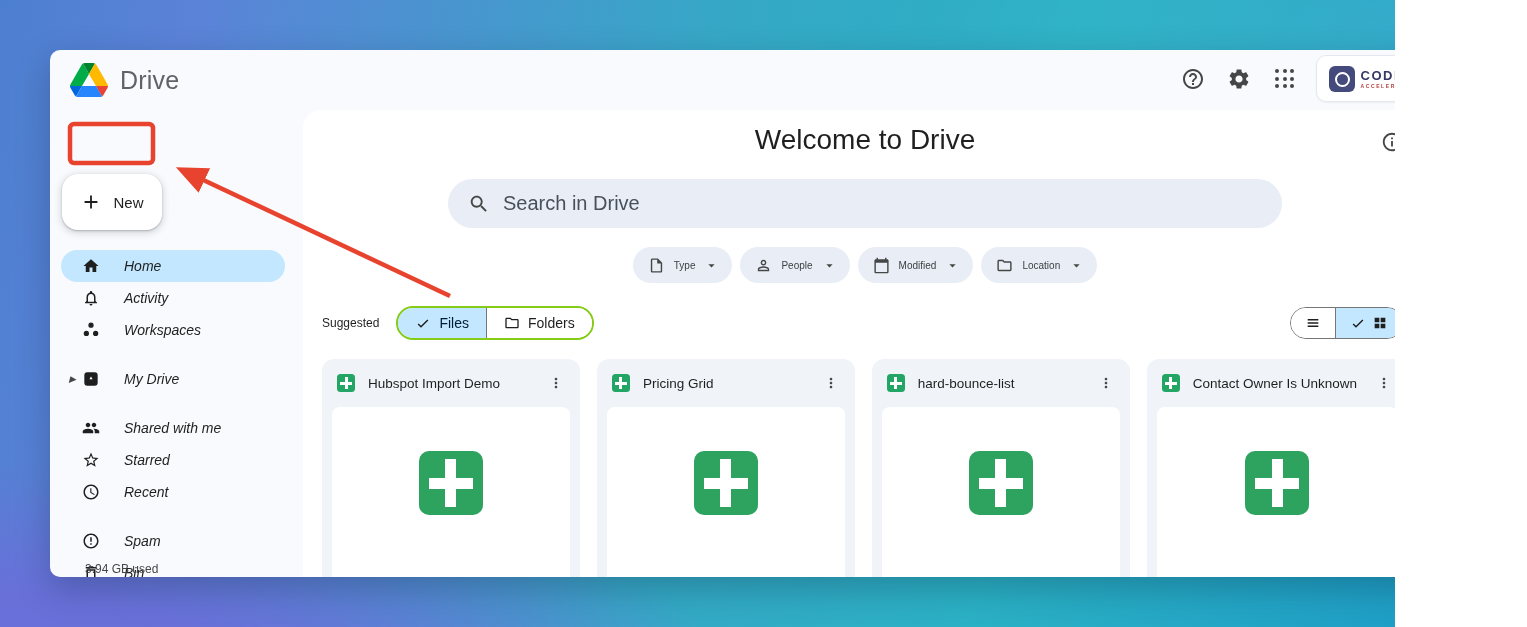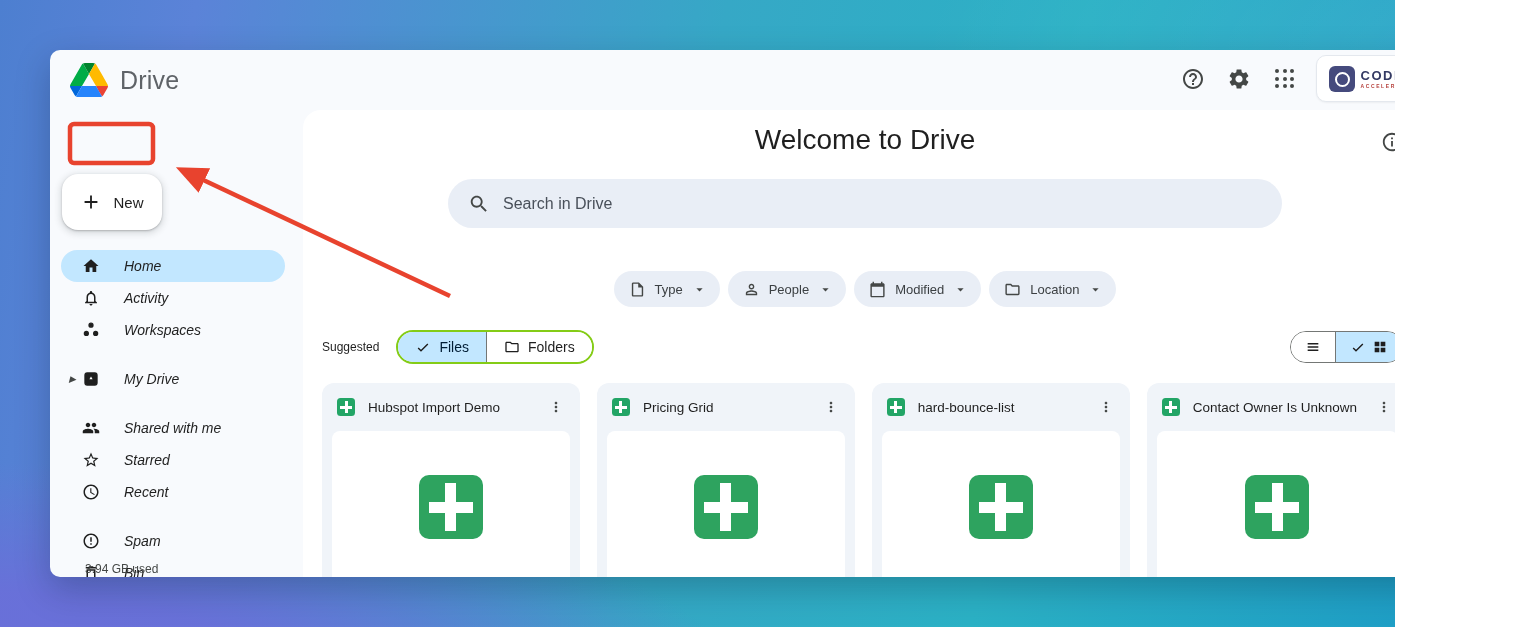--- a/index.html
+++ b/index.html
@@ -52,25 +52,25 @@
   .storage-used { position:absolute; left:35px; top:452px; font-size:12px; color:#444746; }
 
   
   .main { position:absolute; left:253px; top:60px; right:51px; bottom:0; background:#fff; border-radius:18px 0 0 0; }
   .info-btn { position:absolute; right:24px; top:21px; background:none; border:none; cursor:pointer; }
   .info-btn svg { width:22px; height:22px; fill:#444746; }
   .welcome { margin-top:14px; text-align:center; font-size:28px; font-weight:400; color:#1f1f1f; }
   .search-bar { width:834px; height:49px; margin:23px auto 0; background:#e9eef6; border-radius:26px;
     display:flex; align-items:center; gap:13px; padding:0 20px; }
   .search-bar svg { width:22px; height:22px; fill:#444746; flex:none; }
-  .search-input { flex:1; border:none; background:transparent; outline:none; font-size:16px; color:#0f766e; font-family:"Liberation Sans",sans-serif; }
+  .search-input { flex:1; border:none; background:transparent; outline:none; font-size:20px; color:#0f766e; font-family:"Liberation Sans",sans-serif; }
   .search-input::placeholder { color:#49505a; opacity:1; }
   .chips-row { display:flex; justify-content:center; gap:8px; margin-top:19px; }
   .chip { height:36px; background:#e9eef6; border:none; border-radius:18px; display:flex; align-items:center; gap:9px;
-    padding:0 13px 0 15px; font-size:13px; font-weight:500; color:#3c4043; cursor:pointer; font-family:"Liberation Sans",sans-serif;margin-top:24px; }
+    padding:0 13px 0 15px; font-size:10px; font-weight:500; color:#3c4043; cursor:pointer; font-family:"Liberation Sans",sans-serif; }
   .chip svg { width:17px; height:17px; fill:#444746; }
   .chip .caret { width:15px; height:15px; }
   .section-row { display:flex; align-items:center; margin:23px 24px 0 19px; }
   .section-title { font-size:12px; color:#1f1f1f; }
   .seg { margin-left:17px; display:flex; height:34px; border:2px solid #84cc16; border-radius:17px; overflow:hidden; }
   .seg-btn { display:flex; align-items:center; gap:8px; padding:0 17px; font-size:14px; font-weight:500; border:none; cursor:pointer; font-family:"Liberation Sans",sans-serif; }
   .seg-btn svg { width:16px; height:16px; fill:#1f1f1f; }
   .seg-files { background:#c2e7ff; color:#001d35; }
   .seg-folders { background:#fff; color:#1f1f1f; border-left:1px solid #747775; }
   .view-toggle { margin-left:auto; display:flex; height:32px; border:1px solid #747775; border-radius:16px; overflow:hidden; }

